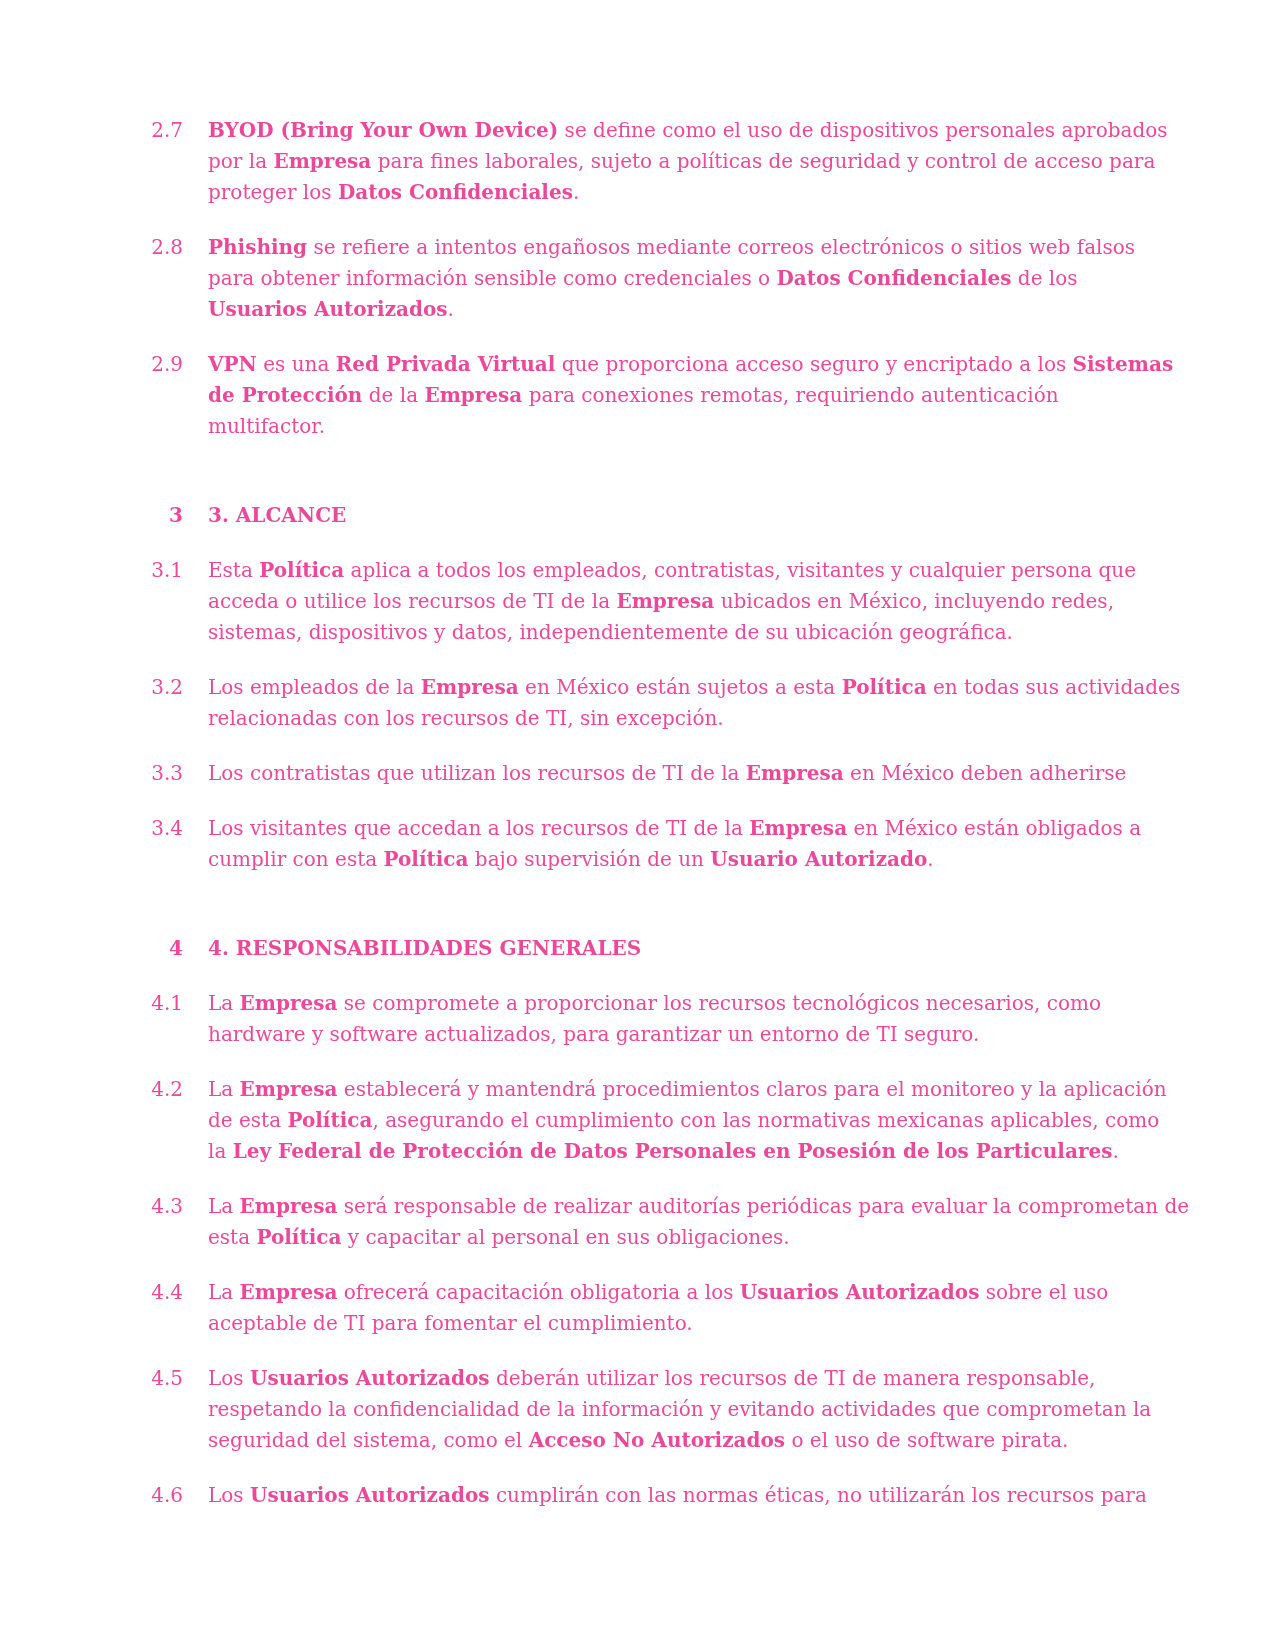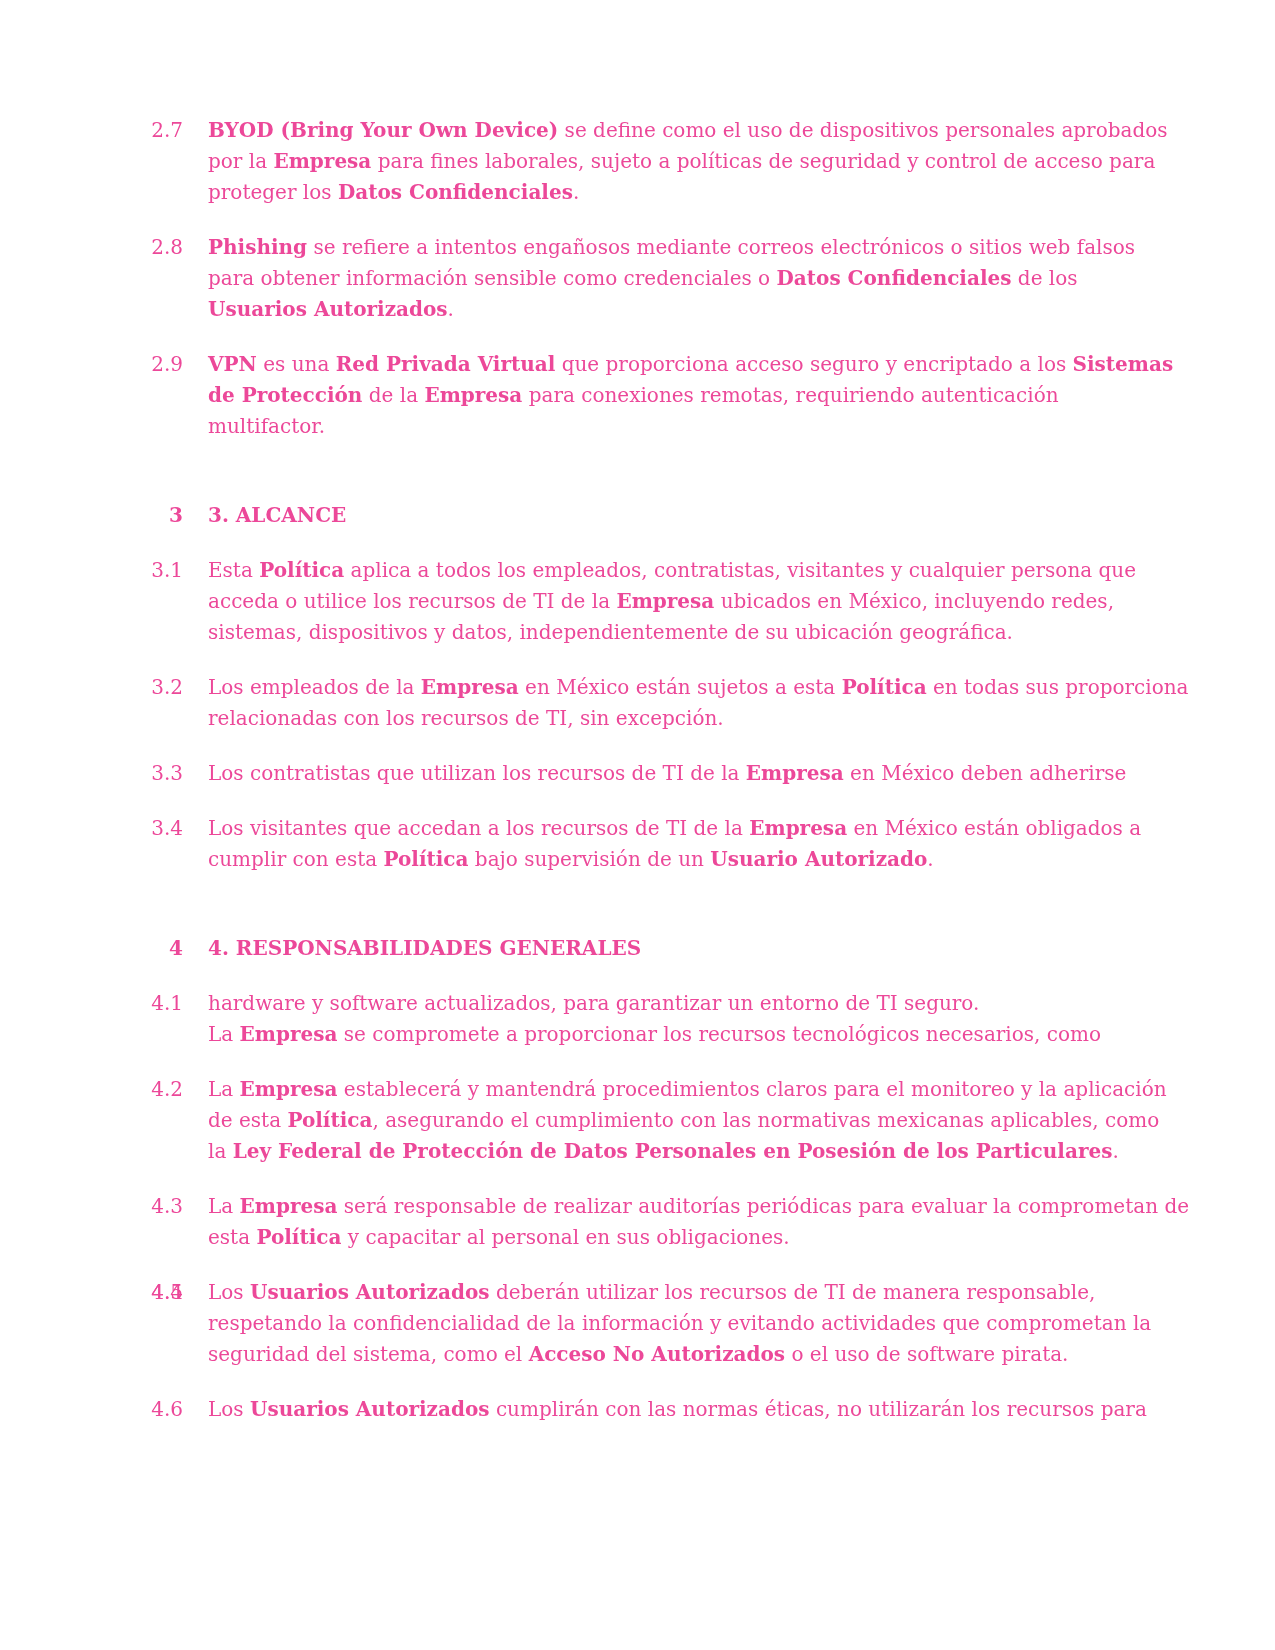--- a/index.html
+++ b/index.html
@@ -90,21 +90,21 @@
         <div class="num">3.1</div>
         <div class="body">
           <div class="line"><span>Esta </span><span class="b">Política</span><span> aplica a todos los empleados, contratistas, visitantes y cualquier persona que</span></div>
           <div class="line"><span>acceda o utilice los recursos de TI de la </span><span class="b">Empresa</span><span> ubicados en México, incluyendo redes,</span></div>
           <div class="line"><span>sistemas, dispositivos y datos, independientemente de su ubicación geográfica.</span></div>
         </div>
       </div>
       <div class="row">
         <div class="num">3.2</div>
         <div class="body">
-          <div class="line"><span>Los empleados de la </span><span class="b">Empresa</span><span> en México están sujetos a esta </span><span class="b">Política</span><span> en todas sus proporciona</span></div>
+          <div class="line"><span>Los empleados de la </span><span class="b">Empresa</span><span> en México están sujetos a esta </span><span class="b">Política</span><span> en todas sus actividades</span></div>
           <div class="line"><span>relacionadas con los recursos de TI, sin excepción.</span></div>
         </div>
       </div>
       <div class="row">
         <div class="num">3.3</div>
         <div class="body">
           <div class="line"><span>Los contratistas que utilizan los recursos de TI de la </span><span class="b">Empresa</span><span> en México deben adherirse</span></div>
         </div>
       </div>
       <div class="row">
@@ -116,41 +116,45 @@
       </div>
       <div class="row heading">
         <div class="num">4</div>
         <div class="body">
           <div class="line"><span class="b">4. RESPONSABILIDADES GENERALES</span></div>
         </div>
       </div>
       <div class="row">
         <div class="num">4.1</div>
         <div class="body">
+          <div class="line"><span>La </span><span class="b">Empresa</span><span> se compromete a proporcionar los recursos tecnológicos necesarios, como</span></div>
           <div class="line"><span>hardware y software actualizados, para garantizar un entorno de TI seguro.</span></div>
-          <div class="line"><span>La </span><span class="b">Empresa</span><span> se compromete a proporcionar los recursos tecnológicos necesarios, como</span></div>
         </div>
       </div>
       <div class="row">
         <div class="num">4.2</div>
         <div class="body">
           <div class="line"><span>La </span><span class="b">Empresa</span><span> establecerá y mantendrá procedimientos claros para el monitoreo y la aplicación</span></div>
           <div class="line"><span>de esta </span><span class="b">Política</span><span>, asegurando el cumplimiento con las normativas mexicanas aplicables, como</span></div>
           <div class="line"><span>la </span><span class="b">Ley Federal de Protección de Datos Personales en Posesión de los Particulares</span><span>.</span></div>
         </div>
       </div>
       <div class="row">
         <div class="num">4.3</div>
         <div class="body">
           <div class="line"><span>La </span><span class="b">Empresa</span><span> será responsable de realizar auditorías periódicas para evaluar la comprometan de</span></div>
           <div class="line"><span>esta </span><span class="b">Política</span><span> y capacitar al personal en sus obligaciones.</span></div>
         </div>
       </div>
       <div class="row">
         <div class="num">4.4</div>
+        <div class="body">
+          <div class="line"><span>La </span><span class="b">Empresa</span><span> ofrecerá capacitación obligatoria a los </span><span class="b">Usuarios Autorizados</span><span> sobre el uso</span></div>
+          <div class="line"><span>aceptable de TI para fomentar el cumplimiento.</span></div>
+        </div>
       </div>
       <div class="row">
         <div class="num">4.5</div>
         <div class="body">
           <div class="line"><span>Los </span><span class="b">Usuarios Autorizados</span><span> deberán utilizar los recursos de TI de manera responsable,</span></div>
           <div class="line"><span>respetando la confidencialidad de la información y evitando actividades que comprometan la</span></div>
           <div class="line"><span>seguridad del sistema, como el </span><span class="b">Acceso No Autorizados</span><span> o el uso de software pirata.</span></div>
         </div>
       </div>
       <div class="row">

